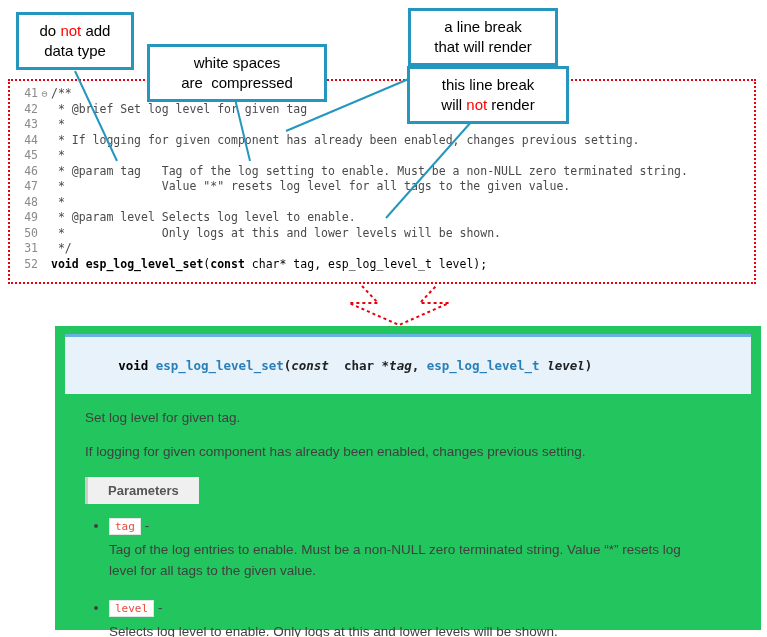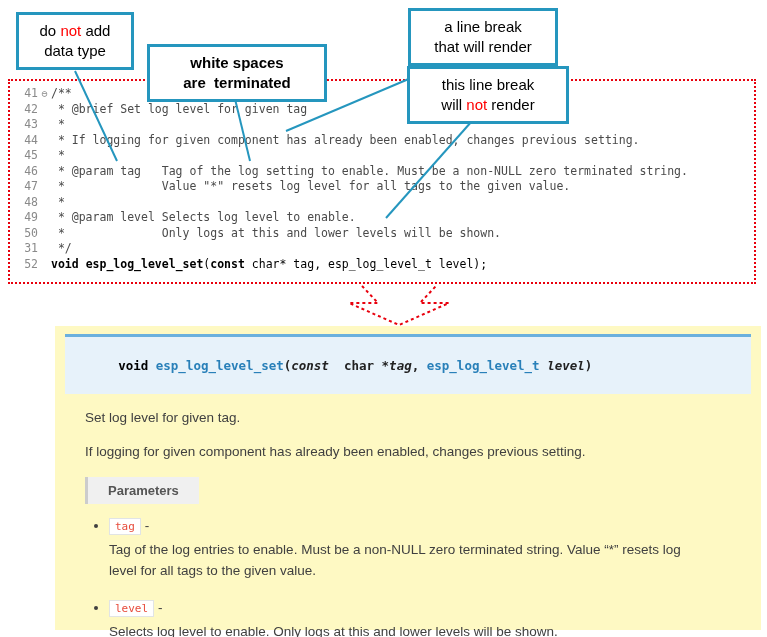--- a/index.html
+++ b/index.html
@@ -22,27 +22,27 @@
   .code-line.decl .ct { color:#000; }
   .kw   { font-weight:bold; color:#000; }
   .fn   { font-weight:bold; color:#000; }
 
   
   .callout { position:absolute; background:#fff; border:3px solid #2596be; text-align:center;
              font-size:15px; line-height:20px; padding:6px 8px; z-index:4; color:#000; }
   .callout .cl-line { white-space:pre; }
   .red { color:#ff0000; }
   .callout-1 { left:16px;  top:12px; width:118px; }
-  .callout-2 { left:147px; top:44px; width:180px;font-weight:bold; }
+  .callout-2 { left:147px; top:44px; width:180px; }
   .callout-3 { left:408px; top:8px;  width:150px; }
   .callout-4 { left:407px; top:66px; width:162px; }
 
   
   .docs { position:absolute; left:55px; top:326px; width:706px; height:304px;
-          background:#fef9c3; z-index:2; padding:8px 10px 0 10px; }
+          background:#22c55e; z-index:2; padding:8px 10px 0 10px; }
   .sig { border-top:3px solid #6ab0de; background:#e7f2fa; padding:6px 8px;
          font-family:"DejaVu Sans Mono", monospace; font-size:12.5px; font-weight:bold;
          color:#222; white-space:pre; }
   .s-name { color:#2980b9; }
   .s-type { color:#2980b9; }
   .s-const { font-style:italic; }
   .s-arg { font-style:italic; }
   .docs-body { padding:0 14px 0 20px; color:#404040; font-size:13.5px; }
   .docs-p { margin-top:14px; line-height:1.45; }
   .params-label { display:inline-block; margin-top:16px; background:#f0f0f0;
@@ -131,21 +131,21 @@
     <path d="M 362 286 L 378 303 L 349 303 L 399 325 L 449 303 L 420 303 L 436 286" fill="none" stroke="#e8000d" stroke-width="2" stroke-dasharray="3 3"></path>
   </svg>
 
   <div class="callout callout-1">
     <div class="cl-line"><span>do </span><span class="red">not</span><span> add</span></div>
     <div class="cl-line">data type</div>
   </div>
 
   <div class="callout callout-2">
     <div class="cl-line">white spaces</div>
-    <div class="cl-line">are  terminated</div>
+    <div class="cl-line">are  compressed</div>
   </div>
 
   <div class="callout callout-3">
     <div class="cl-line">a line break</div>
     <div class="cl-line">that will render</div>
   </div>
 
   <div class="callout callout-4">
     <div class="cl-line">this line break</div>
     <div class="cl-line"><span>will </span><span class="red">not</span><span> render</span></div>

